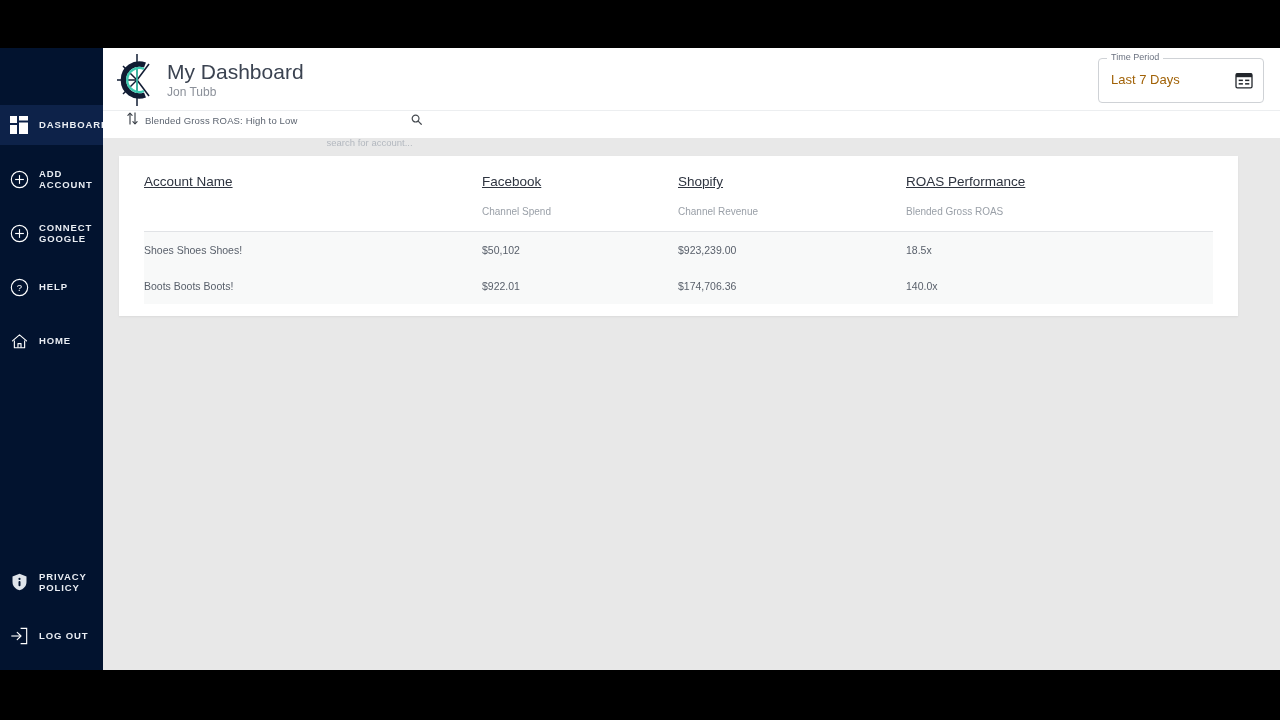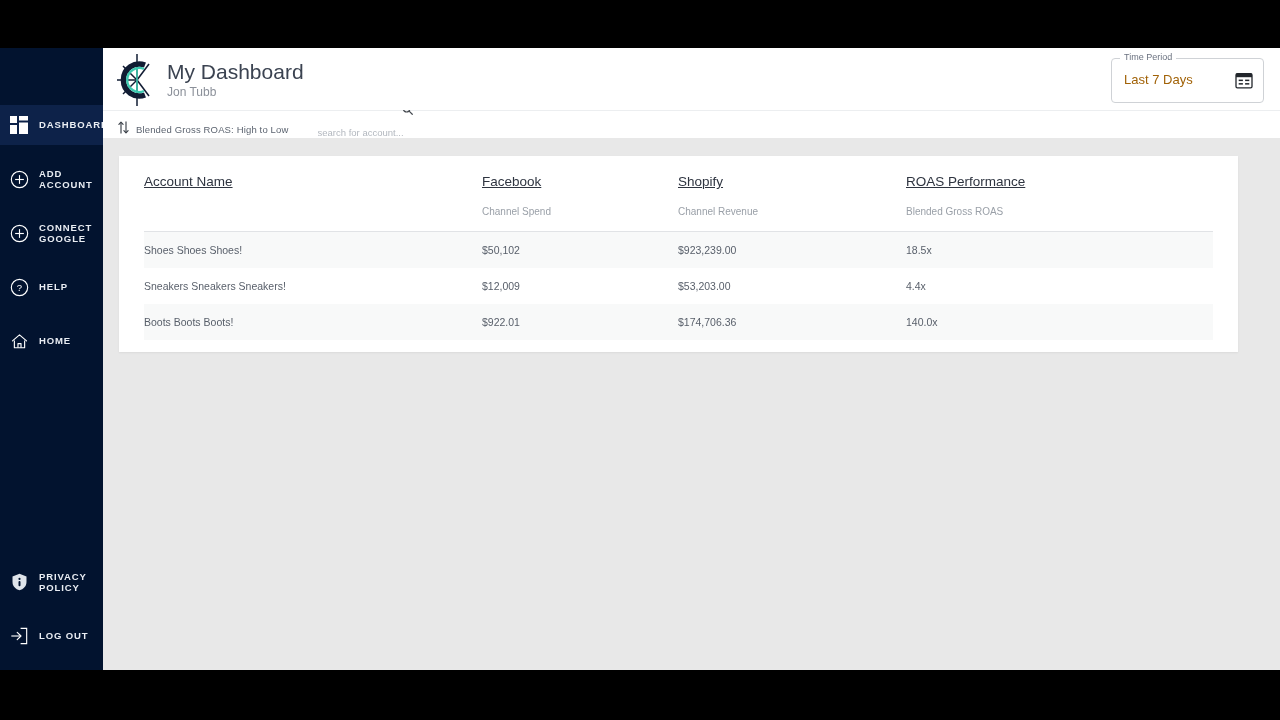--- a/index.html
+++ b/index.html
@@ -71,21 +71,21 @@
   .page-title {
     font-size: 21px; color: #3b4351; font-weight: normal; line-height: 25px;
   }
   .page-subtitle {
     font-size: 12px; color: #8b9099; line-height: 14px; margin-top: 1px;
   }
 
   
   .time-period {
     position: absolute; right: 16px; top: 10px;
-    width: 153px; height: 45px;
+    width: 166px; height: 45px;
   }
   .tp-box {
     position: absolute; inset: 0;
     border: 1px solid #cfd2d6; border-radius: 4px;
     background: #fff;
   }
   .tp-legend {
     position: absolute; left: 9px; top: -6px;
     background: #fff; padding: 0 4px;
     font-size: 9px; color: #6b7280; line-height: 11px;
@@ -95,22 +95,22 @@
     font-size: 13px; color: #a16207;
   }
   .tp-cal {
     position: absolute; right: 11px; top: 13px;
     width: 18px; height: 18px;
   }
 
   .toolbar {
     height: 28px; background: #ffffff;
     border-top: 1px solid #eceef0;
-    display: flex; align-items: flex-end;
-    padding-left: 15px; gap: 0;
+    display: flex; align-items: flex-start;
+    padding-left: 24px; gap: 0;
     flex: none;
   }
   .sort-ctl { display: flex; align-items: center; gap: 7px; cursor: pointer; }
   .sort-label { font-size: 9.5px; color: #5c6470; letter-spacing: .15px; }
   .search-ctl { display: flex; align-items: center; gap: 8px; margin-left: 29px; cursor: text; flex-direction: column; }
   .search-input {
     border: none; outline: none; background: transparent;
     font-family: inherit; font-size: 9.5px; color: #4b525c;
     width: 180px; padding: 0;
   }
@@ -332,26 +332,20 @@
               </th>
             </tr>
           </thead>
           <tbody>
             <tr class="alt">
               <td>Shoes Shoes Shoes!</td>
               <td>$50,102</td>
               <td>$923,239.00</td>
               <td>18.5x</td>
             </tr>
-            <tr>
-              <td>Sneakers Sneakers Sneakers!</td>
-              <td>$12,009</td>
-              <td>$53,203.00</td>
-              <td>4.4x</td>
-            </tr>
             <tr class="alt">
               <td>Boots Boots Boots!</td>
               <td>$922.01</td>
               <td>$174,706.36</td>
               <td>140.0x</td>
             </tr>
           </tbody>
         </table>
       </section>
     </div>

